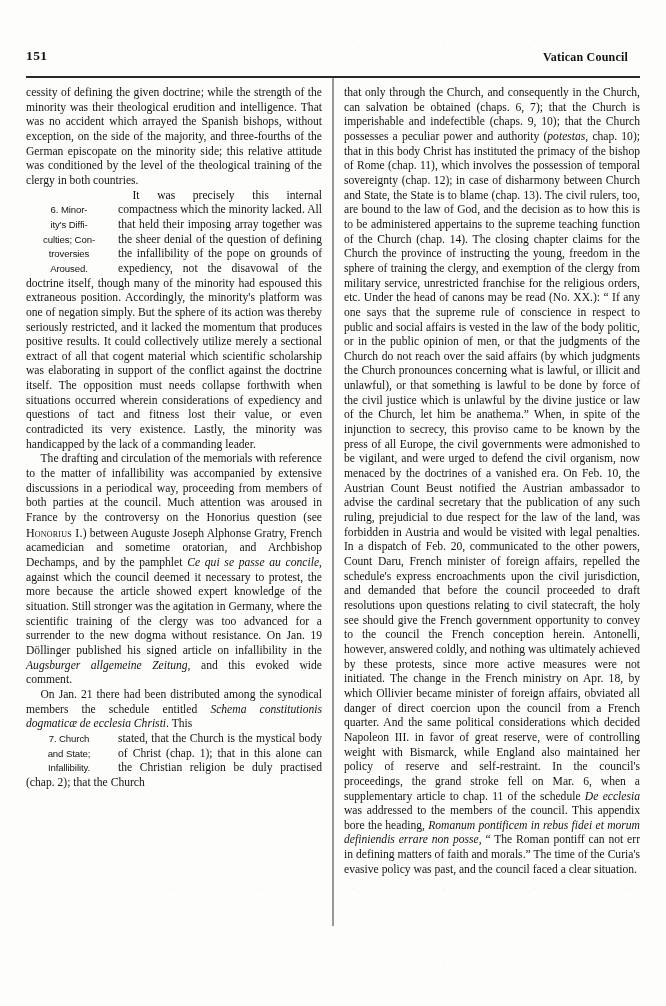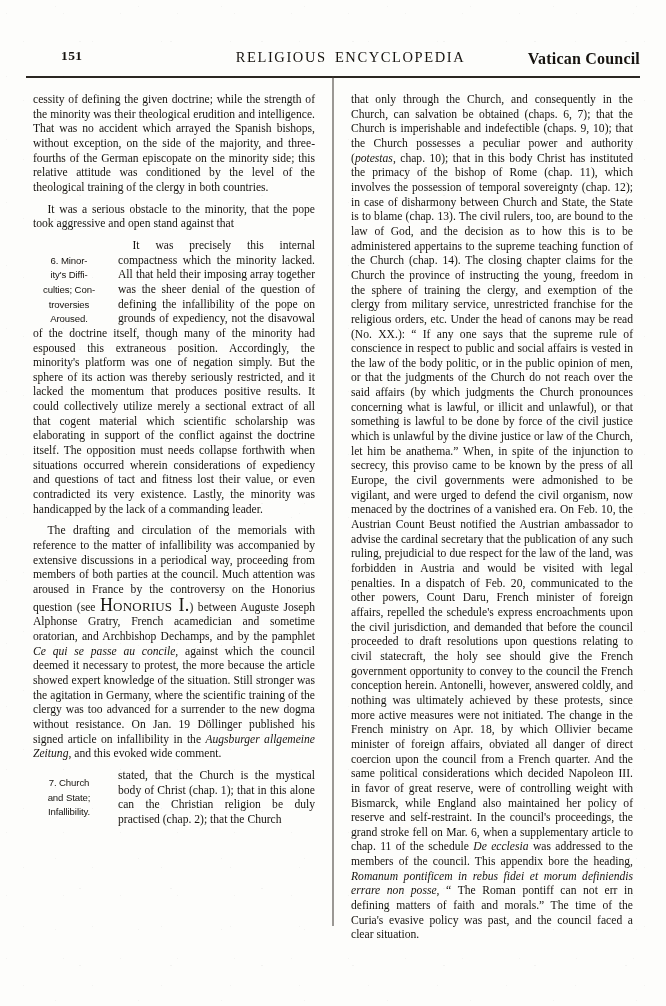--- a/index.html
+++ b/index.html
@@ -19,24 +19,23 @@
     position: absolute;
     inset: 0;
     
     background: #fdfdfb;
   }
 
   
   .running-head {
     position: absolute;
     left: 26px;
-    right: 26px;
+    right: 38px;
     top: 48px;
     height: 22px;
-    margin-left: 35px;
   }
   .folio {
     position: absolute;
     left: 0;
     top: 0;
     font-weight: bold;
     font-size: 13.5px;
     letter-spacing: 0.4px;
   }
   .head-title {
@@ -47,21 +46,21 @@
     text-align: center;
     font-size: 14.5px;
     letter-spacing: 1.6px;
     word-spacing: 3px;
   }
   .head-entry {
     position: absolute;
     right: 0;
     top: 2px;
     font-weight: bold;
-    font-size: 16px;
+    font-size: 12px;
     letter-spacing: 0.2px;
   }
   .head-rule {
     position: absolute;
     left: 26px;
     right: 26px;
     top: 76px;
     height: 2px;
     background: #2b2722;
   }
@@ -91,48 +90,48 @@
     position: absolute;
     left: 50%;
     transform: translateX(-50%);
     top: -10px;
     width: 1px;
     bottom: 60px;
     background: #3a352e;
   }
 
   p {
-    margin: 7px;
+    margin: 0;
     text-indent: 1.25em;
   }
   p.noindent { text-indent: 0; }
 
   i, .ital { font-style: italic; }
   .sc {
     font-variant: small-caps;
-    font-size: 18px;
+    font-size: 12px;
     letter-spacing: 0.2px;
   }
 
   
   .sidenote {
     float: left;
     clear: left;
     width: 86px;
     margin: 0 6px 0 0;
     font-family: "Liberation Sans", "DejaVu Sans", sans-serif;
     font-weight: normal;
     font-size: 9.6px;
     line-height: 14.65px;
     text-align: center;
     letter-spacing: -0.1px;
     white-space: pre-line;
   }
   .sidenote-6 { margin-top: 14.65px; }
-  .sidenote-7 { margin-top: 7px; }
+  .sidenote-7 { margin-top: 0; }
 
   
   .after-note { text-indent: 0; }
 
   
   .grain {
     position: absolute;
     inset: 0;
     pointer-events: none;
     opacity: 0.035;
@@ -145,45 +144,44 @@
     background-size: 57px 63px, 83px 71px, 69px 59px, 91px 77px, 61px 67px;
   }
 </style>
 </head>
 <body>
 
 <div class="page">
 
   <div class="running-head">
     <span class="folio">151</span>
-    <span class="head-title">RELIGIOUS  ENCYCLOPEDIA</span>
     <span class="head-entry">Vatican Council</span>
   </div>
   <div class="head-rule"></div>
 
   <div class="columns">
     <div class="col-rule"></div>
 
     <div class="col col-left">
 
       <p class="noindent">cessity of defining the given doctrine; while the strength of the minority was their theological erudition and intelligence.  That was no accident which arrayed the Spanish bishops, without exception, on the side of the majority, and three-fourths of the German episcopate on the minority side; this relative attitude was conditioned by the level of the theological training of the clergy in both countries.</p>
 
-      <p><span>It was a serious obstacle to the minority, that the pope took aggressive and open stand against that</span></p>
 
       <div class="sidenote sidenote-6">6. Minor-
 ity's Diffi-
 culties; Con-
 troversies
 Aroused.</div>
 
 
       <p><span>It was precisely this internal compactness which the minority lacked.  All that held their imposing array together was the sheer denial of the question of defining the infallibility of the pope on grounds of expediency, not the disavowal of the doctrine itself, though many of the minority had espoused this extraneous position.  Accordingly, the minority's platform was one of negation simply.  But the sphere of its action was thereby seriously restricted, and it lacked the momentum that produces positive results.  It could collectively utilize merely a sectional extract of all that cogent material which scientific scholarship was elaborating in support of the conflict against the doctrine itself.  The opposition must needs collapse forthwith when situations occurred wherein considerations of expediency and questions of tact and fitness lost their value, or even contradicted its very existence.  Lastly, the minority was handicapped by the lack of a commanding leader.</span></p>
 
       <p><span>The drafting and circulation of the memorials with reference to the matter of infallibility was accompanied by extensive discussions in a periodical way, proceeding from members of both parties at the council.  Much attention was aroused in France by the controversy on the Honorius question (see </span><span class="sc">Honorius I.</span><span>) between Auguste Joseph Alphonse Gratry, French acamedician and sometime oratorian, and Archbishop Dechamps, and by the pamphlet </span><i>Ce qui se passe au concile</i><span>, against which the council deemed it necessary to protest, the more because the article showed expert knowledge of the situation.  Still stronger was the agitation in Germany, where the scientific training of the clergy was too advanced for a surrender to the new dogma without resistance.  On Jan. 19 Döllinger published his signed article on infallibility in the </span><i>Augsburger allgemeine Zeitung</i><span>, and this evoked wide comment.</span></p>
 
+      <p><span>On Jan. 21 there had been distributed among the synodical members the schedule entitled </span><i>Schema constitutionis dogmaticæ de ecclesia Christi</i><span>.  This</span></p>
 
       <div class="sidenote sidenote-7">7. Church
 and State;
 Infallibility.</div>
 
       <p class="after-note"><span>stated, that the Church is the mystical body of Christ (chap. 1); that in this alone can the Christian religion be duly practised (chap. 2); that the Church</span></p>
 
     </div>
 
     <div class="col col-right">

